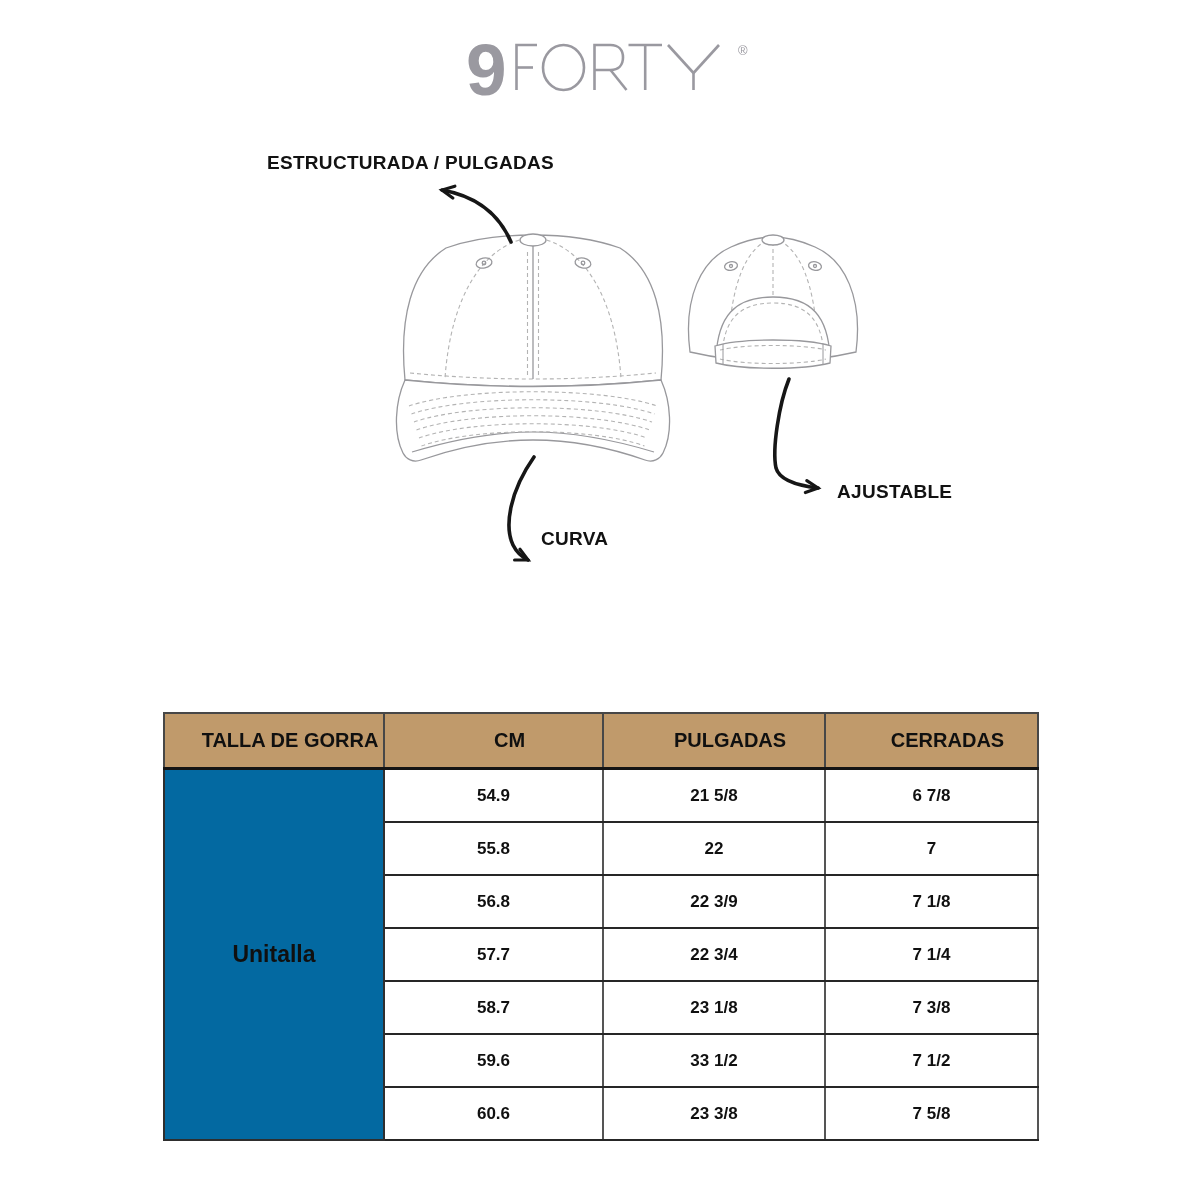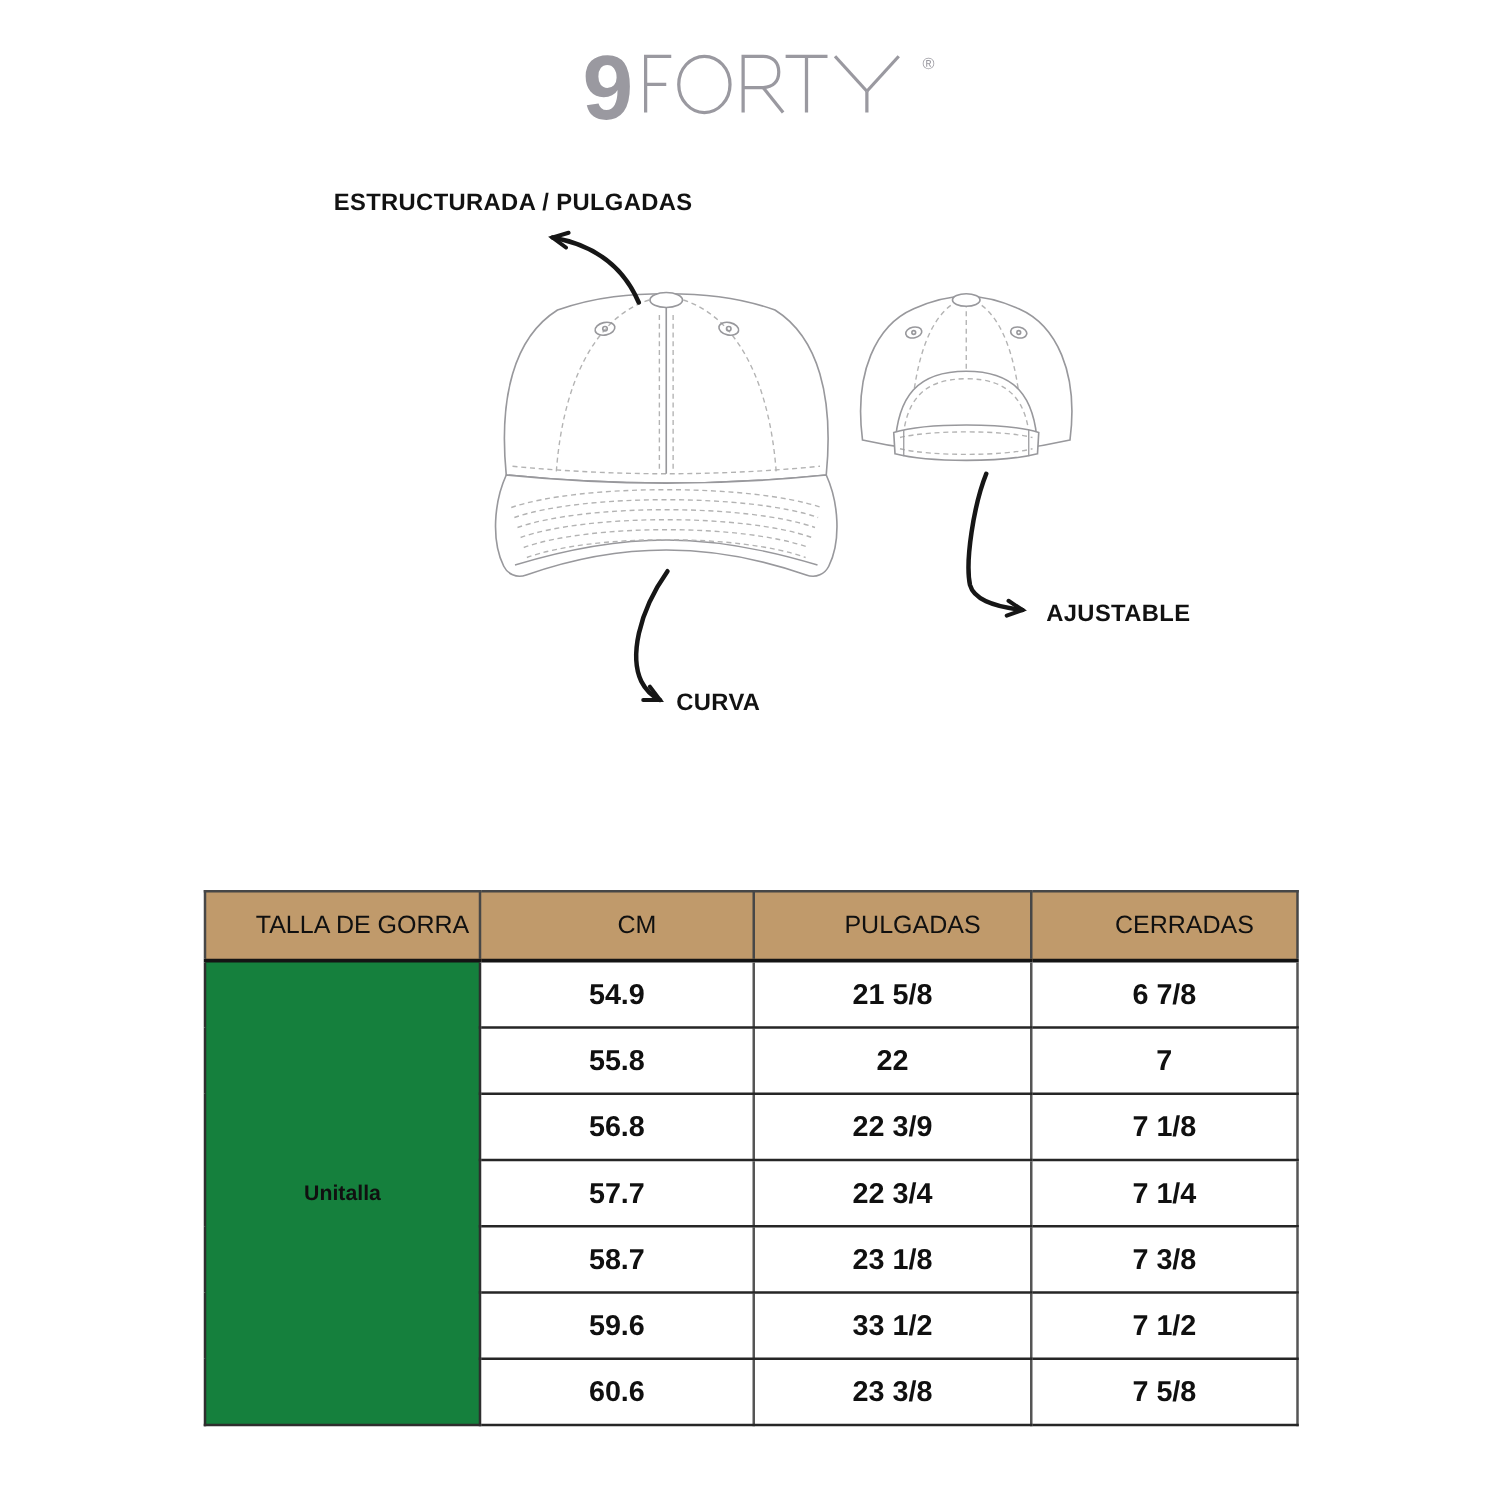--- a/index.html
+++ b/index.html
@@ -1,32 +1,32 @@
 <!DOCTYPE html>
 <html><head>
 <meta charset="utf-8">
 <style>
   html,body{margin:0;padding:0;background:#ffffff;}
   .page{position:relative;width:1200px;height:1200px;background:#fff;overflow:hidden;
         font-family:"Liberation Sans",sans-serif;}
   .lbl{position:absolute;font-weight:700;font-size:19px;color:#121212;letter-spacing:.3px;white-space:nowrap;}
   .lbl-structure{left:267px;top:152px;}
-  .lbl-curve{left:541px;top:552px;}
+  .lbl-curve{left:541px;top:528px;}
   .lbl-adjustable{left:837px;top:481px;}
   .logo-svg{position:absolute;left:440px;top:22px;}
   .art-svg{position:absolute;left:0;top:0;}
   
   .size-table{position:absolute;left:163px;top:712px;border-collapse:collapse;table-layout:fixed;
               background:#fff;border:2px solid #3a3a3a;}
   .size-table th,.size-table td{padding:0;text-align:center;vertical-align:middle;color:#101010;}
-  .size-table th{height:53px;background:#c09a6b;font-size:20px;font-weight:400;
+  .size-table th{height:53px;background:#c09a6b;font-size:20px;font-weight:700;
                  border:2px solid #474747;border-bottom:3px solid #141414;padding-left:32px;}
-  .size-table td{height:51px;font-size:23px;font-weight:700;
+  .size-table td{height:51px;font-size:17px;font-weight:700;
                  border:2px solid #555555;border-top-color:#262626;border-bottom-color:#262626;}
-  .size-table td.size-cell{background:#15803d;font-size:17px;border:2px solid #2e2e2e;}
+  .size-table td.size-cell{background:#0369a1;font-size:23px;border:2px solid #2e2e2e;}
 </style>
 </head>
 <body>
 
 <div class="page">
 
   <svg class="logo-svg" width="320" height="80" viewBox="0 0 320 80" role="img" aria-label="9FORTY®">
     <text x="26" y="73" font-size="73" font-weight="700" fill="#9a99a0" font-family="Liberation Sans, sans-serif">9</text>
     <g fill="none" stroke="#9a99a0" stroke-width="2.6">
 

